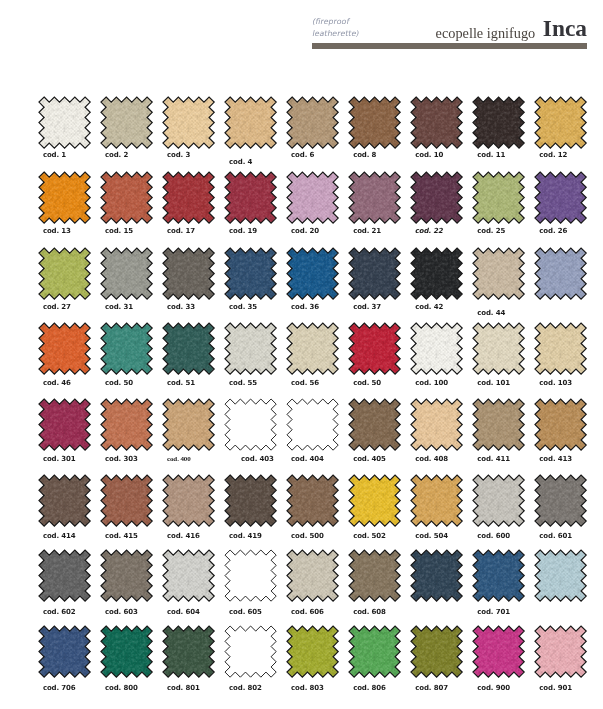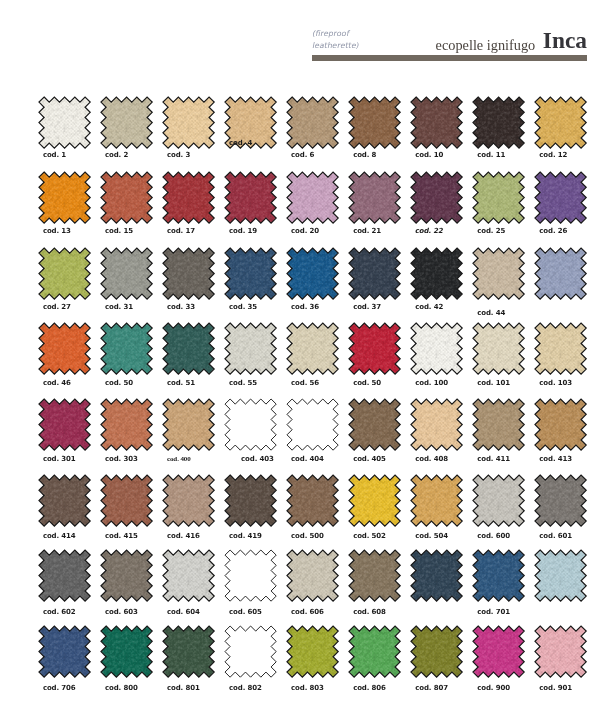--- a/index.html
+++ b/index.html
@@ -1,21 +1,21 @@
 <!DOCTYPE html>
 <html><head>
 <meta charset="utf-8">
 <title>Inca</title>
 <style>
   html,body{margin:0;padding:0;}
   body{width:603px;height:709px;background:#ffffff;font-family:"Liberation Sans",sans-serif;overflow:hidden;}
   #page{position:relative;width:603px;height:709px;background:#ffffff;}
 
   
-  #header{position:absolute;left:0;top:12px;width:558px;height:60px;text-decoration:underline;}
+  #header{position:absolute;left:0;top:0;width:558px;height:60px;text-decoration:underline;}
   #note{position:absolute;left:312.5px;top:16.3px;font-family:"DejaVu Sans",sans-serif;font-style:italic;
         font-size:7.75px;line-height:11.3px;color:#9096a8;letter-spacing:0.05px;white-space:nowrap;}
   #subtitle{position:absolute;left:435.6px;top:26.2px;font-family:"Liberation Serif",serif;
         font-size:14.3px;line-height:14.3px;color:#4a443f;white-space:nowrap;}
   #brand{position:absolute;left:542.8px;top:16.9px;font-family:"Liberation Serif",serif;font-weight:bold;
         font-size:23.4px;line-height:23.4px;color:#35353a;white-space:nowrap;}
   #rule{position:absolute;left:312px;top:43px;width:275px;height:5.5px;background:#716960;}
 
   
   #grid{position:absolute;left:0;top:0;width:603px;height:709px;}
@@ -105,21 +105,21 @@
         <div class="sw">
           <svg viewBox="0 0 51.2 51.2" xmlns="http://www.w3.org/2000/svg">
             <path d="M5.12 0.00L10.24 5.12L15.36 0.00L20.48 5.12L25.60 0.00L30.72 5.12L35.84 0.00L40.96 5.12L46.08 0.00L51.20 5.12L46.08 10.24L51.20 15.36L46.08 20.48L51.20 25.60L46.08 30.72L51.20 35.84L46.08 40.96L51.20 46.08L46.08 51.20L40.96 46.08L35.84 51.20L30.72 46.08L25.60 51.20L20.48 46.08L15.36 51.20L10.24 46.08L5.12 51.20L0.00 46.08L5.12 40.96L0.00 35.84L5.12 30.72L0.00 25.60L5.12 20.48L0.00 15.36L5.12 10.24L0.00 5.12Z" fill="#e2bc88"></path>
             <path d="M5.12 0.00L10.24 5.12L15.36 0.00L20.48 5.12L25.60 0.00L30.72 5.12L35.84 0.00L40.96 5.12L46.08 0.00L51.20 5.12L46.08 10.24L51.20 15.36L46.08 20.48L51.20 25.60L46.08 30.72L51.20 35.84L46.08 40.96L51.20 46.08L46.08 51.20L40.96 46.08L35.84 51.20L30.72 46.08L25.60 51.20L20.48 46.08L15.36 51.20L10.24 46.08L5.12 51.20L0.00 46.08L5.12 40.96L0.00 35.84L5.12 30.72L0.00 25.60L5.12 20.48L0.00 15.36L5.12 10.24L0.00 5.12Z" fill="#000" filter="url(#grain)" opacity="0.26"></path>
             <path d="M5.12 0.00L10.24 5.12L15.36 0.00L20.48 5.12L25.60 0.00L30.72 5.12L35.84 0.00L40.96 5.12L46.08 0.00L51.20 5.12L46.08 10.24L51.20 15.36L46.08 20.48L51.20 25.60L46.08 30.72L51.20 35.84L46.08 40.96L51.20 46.08L46.08 51.20L40.96 46.08L35.84 51.20L30.72 46.08L25.60 51.20L20.48 46.08L15.36 51.20L10.24 46.08L5.12 51.20L0.00 46.08L5.12 40.96L0.00 35.84L5.12 30.72L0.00 25.60L5.12 20.48L0.00 15.36L5.12 10.24L0.00 5.12Z" fill="#fff" filter="url(#grainL)" opacity="0.30"></path>
             <path d="M5.12 0.00L10.24 5.12L15.36 0.00L20.48 5.12L25.60 0.00L30.72 5.12L35.84 0.00L40.96 5.12L46.08 0.00L51.20 5.12L46.08 10.24L51.20 15.36L46.08 20.48L51.20 25.60L46.08 30.72L51.20 35.84L46.08 40.96L51.20 46.08L46.08 51.20L40.96 46.08L35.84 51.20L30.72 46.08L25.60 51.20L20.48 46.08L15.36 51.20L10.24 46.08L5.12 51.20L0.00 46.08L5.12 40.96L0.00 35.84L5.12 30.72L0.00 25.60L5.12 20.48L0.00 15.36L5.12 10.24L0.00 5.12Z" fill="url(#pebble)"></path>
             <path d="M5.12 0.00L10.24 5.12L15.36 0.00L20.48 5.12L25.60 0.00L30.72 5.12L35.84 0.00L40.96 5.12L46.08 0.00L51.20 5.12L46.08 10.24L51.20 15.36L46.08 20.48L51.20 25.60L46.08 30.72L51.20 35.84L46.08 40.96L51.20 46.08L46.08 51.20L40.96 46.08L35.84 51.20L30.72 46.08L25.60 51.20L20.48 46.08L15.36 51.20L10.24 46.08L5.12 51.20L0.00 46.08L5.12 40.96L0.00 35.84L5.12 30.72L0.00 25.60L5.12 20.48L0.00 15.36L5.12 10.24L0.00 5.12Z" fill="none" stroke="#1a1a1a" stroke-width="1.22" stroke-linejoin="miter" stroke-miterlimit="4"></path>
           </svg>
         </div>
       </div>
-      <div class="lbl" style="left: 229.05px; top: 139px;">cod. 4</div>
+      <div class="lbl" style="left: 229.05px; top: 158px;">cod. 4</div>
       <div class="cell" style="left: 286.85px; top: 96.6px;">
         <div class="sw">
           <svg viewBox="0 0 51.2 51.2" xmlns="http://www.w3.org/2000/svg">
             <path d="M5.12 0.00L10.24 5.12L15.36 0.00L20.48 5.12L25.60 0.00L30.72 5.12L35.84 0.00L40.96 5.12L46.08 0.00L51.20 5.12L46.08 10.24L51.20 15.36L46.08 20.48L51.20 25.60L46.08 30.72L51.20 35.84L46.08 40.96L51.20 46.08L46.08 51.20L40.96 46.08L35.84 51.20L30.72 46.08L25.60 51.20L20.48 46.08L15.36 51.20L10.24 46.08L5.12 51.20L0.00 46.08L5.12 40.96L0.00 35.84L5.12 30.72L0.00 25.60L5.12 20.48L0.00 15.36L5.12 10.24L0.00 5.12Z" fill="#b69a78"></path>
             <path d="M5.12 0.00L10.24 5.12L15.36 0.00L20.48 5.12L25.60 0.00L30.72 5.12L35.84 0.00L40.96 5.12L46.08 0.00L51.20 5.12L46.08 10.24L51.20 15.36L46.08 20.48L51.20 25.60L46.08 30.72L51.20 35.84L46.08 40.96L51.20 46.08L46.08 51.20L40.96 46.08L35.84 51.20L30.72 46.08L25.60 51.20L20.48 46.08L15.36 51.20L10.24 46.08L5.12 51.20L0.00 46.08L5.12 40.96L0.00 35.84L5.12 30.72L0.00 25.60L5.12 20.48L0.00 15.36L5.12 10.24L0.00 5.12Z" fill="#000" filter="url(#grain)" opacity="0.26"></path>
             <path d="M5.12 0.00L10.24 5.12L15.36 0.00L20.48 5.12L25.60 0.00L30.72 5.12L35.84 0.00L40.96 5.12L46.08 0.00L51.20 5.12L46.08 10.24L51.20 15.36L46.08 20.48L51.20 25.60L46.08 30.72L51.20 35.84L46.08 40.96L51.20 46.08L46.08 51.20L40.96 46.08L35.84 51.20L30.72 46.08L25.60 51.20L20.48 46.08L15.36 51.20L10.24 46.08L5.12 51.20L0.00 46.08L5.12 40.96L0.00 35.84L5.12 30.72L0.00 25.60L5.12 20.48L0.00 15.36L5.12 10.24L0.00 5.12Z" fill="#fff" filter="url(#grainL)" opacity="0.30"></path>
             <path d="M5.12 0.00L10.24 5.12L15.36 0.00L20.48 5.12L25.60 0.00L30.72 5.12L35.84 0.00L40.96 5.12L46.08 0.00L51.20 5.12L46.08 10.24L51.20 15.36L46.08 20.48L51.20 25.60L46.08 30.72L51.20 35.84L46.08 40.96L51.20 46.08L46.08 51.20L40.96 46.08L35.84 51.20L30.72 46.08L25.60 51.20L20.48 46.08L15.36 51.20L10.24 46.08L5.12 51.20L0.00 46.08L5.12 40.96L0.00 35.84L5.12 30.72L0.00 25.60L5.12 20.48L0.00 15.36L5.12 10.24L0.00 5.12Z" fill="url(#pebble)"></path>
             <path d="M5.12 0.00L10.24 5.12L15.36 0.00L20.48 5.12L25.60 0.00L30.72 5.12L35.84 0.00L40.96 5.12L46.08 0.00L51.20 5.12L46.08 10.24L51.20 15.36L46.08 20.48L51.20 25.60L46.08 30.72L51.20 35.84L46.08 40.96L51.20 46.08L46.08 51.20L40.96 46.08L35.84 51.20L30.72 46.08L25.60 51.20L20.48 46.08L15.36 51.20L10.24 46.08L5.12 51.20L0.00 46.08L5.12 40.96L0.00 35.84L5.12 30.72L0.00 25.60L5.12 20.48L0.00 15.36L5.12 10.24L0.00 5.12Z" fill="none" stroke="#1a1a1a" stroke-width="1.22" stroke-linejoin="miter" stroke-miterlimit="4"></path>
           </svg>
         </div>

